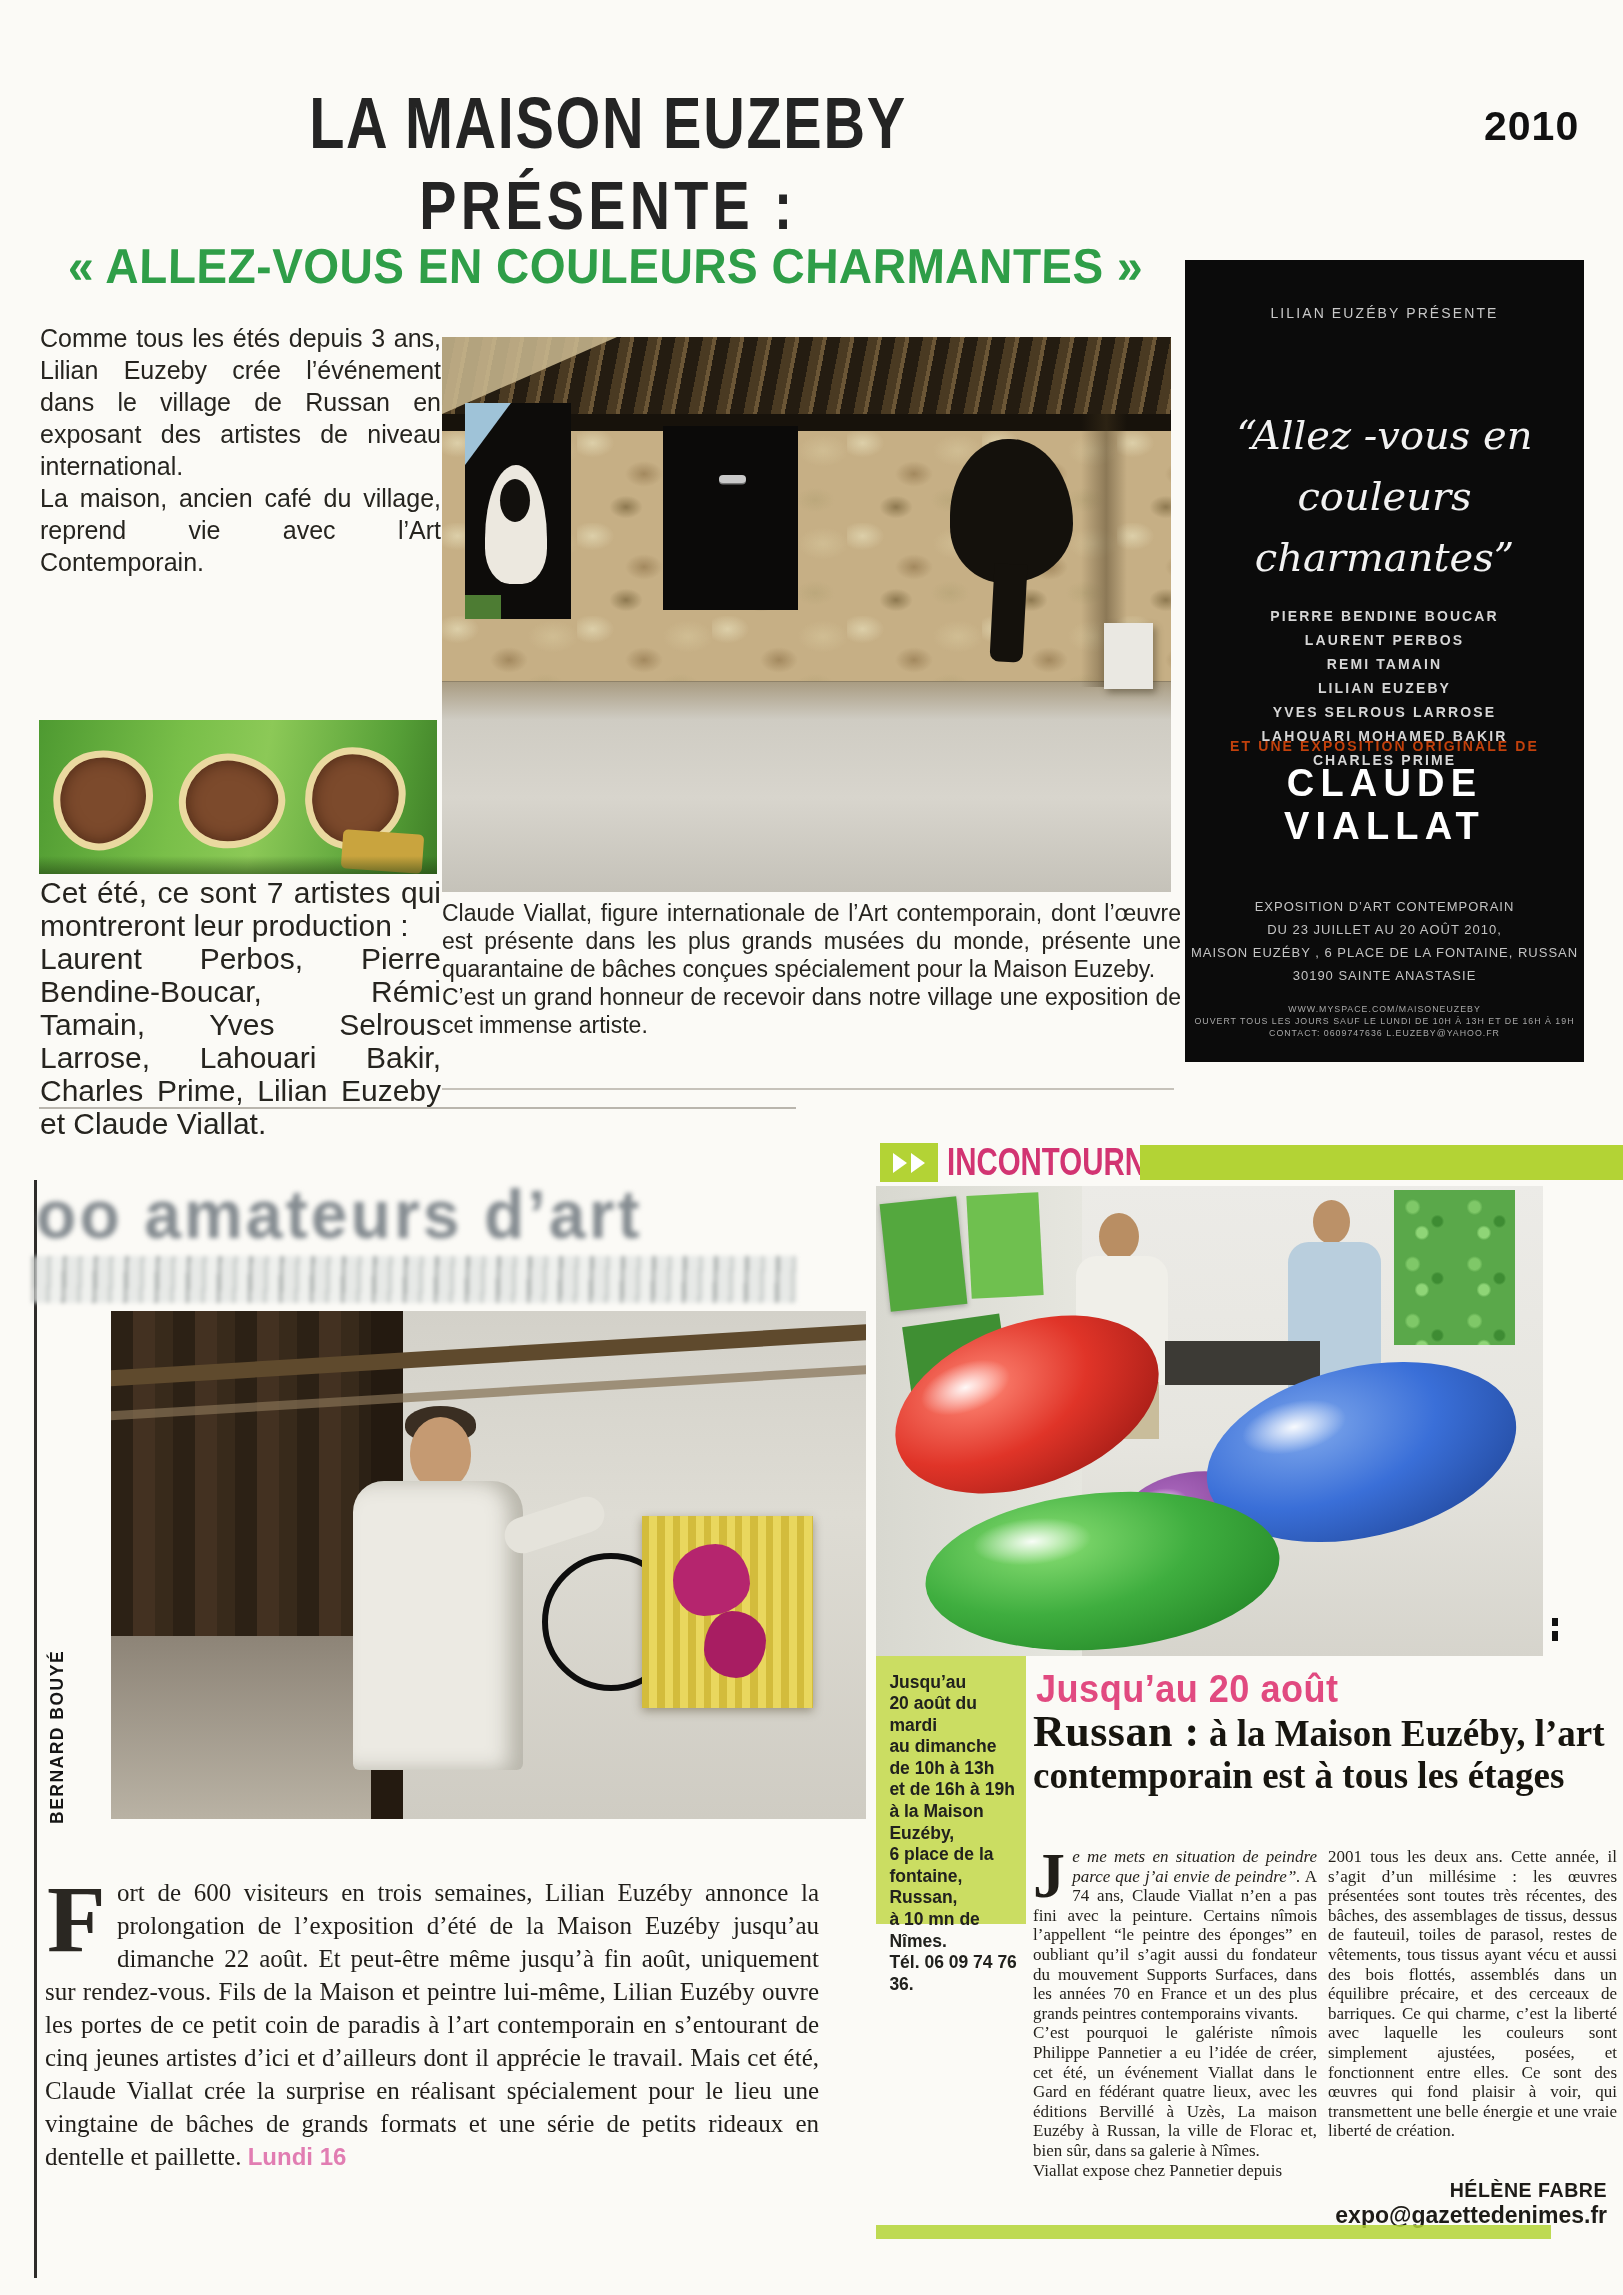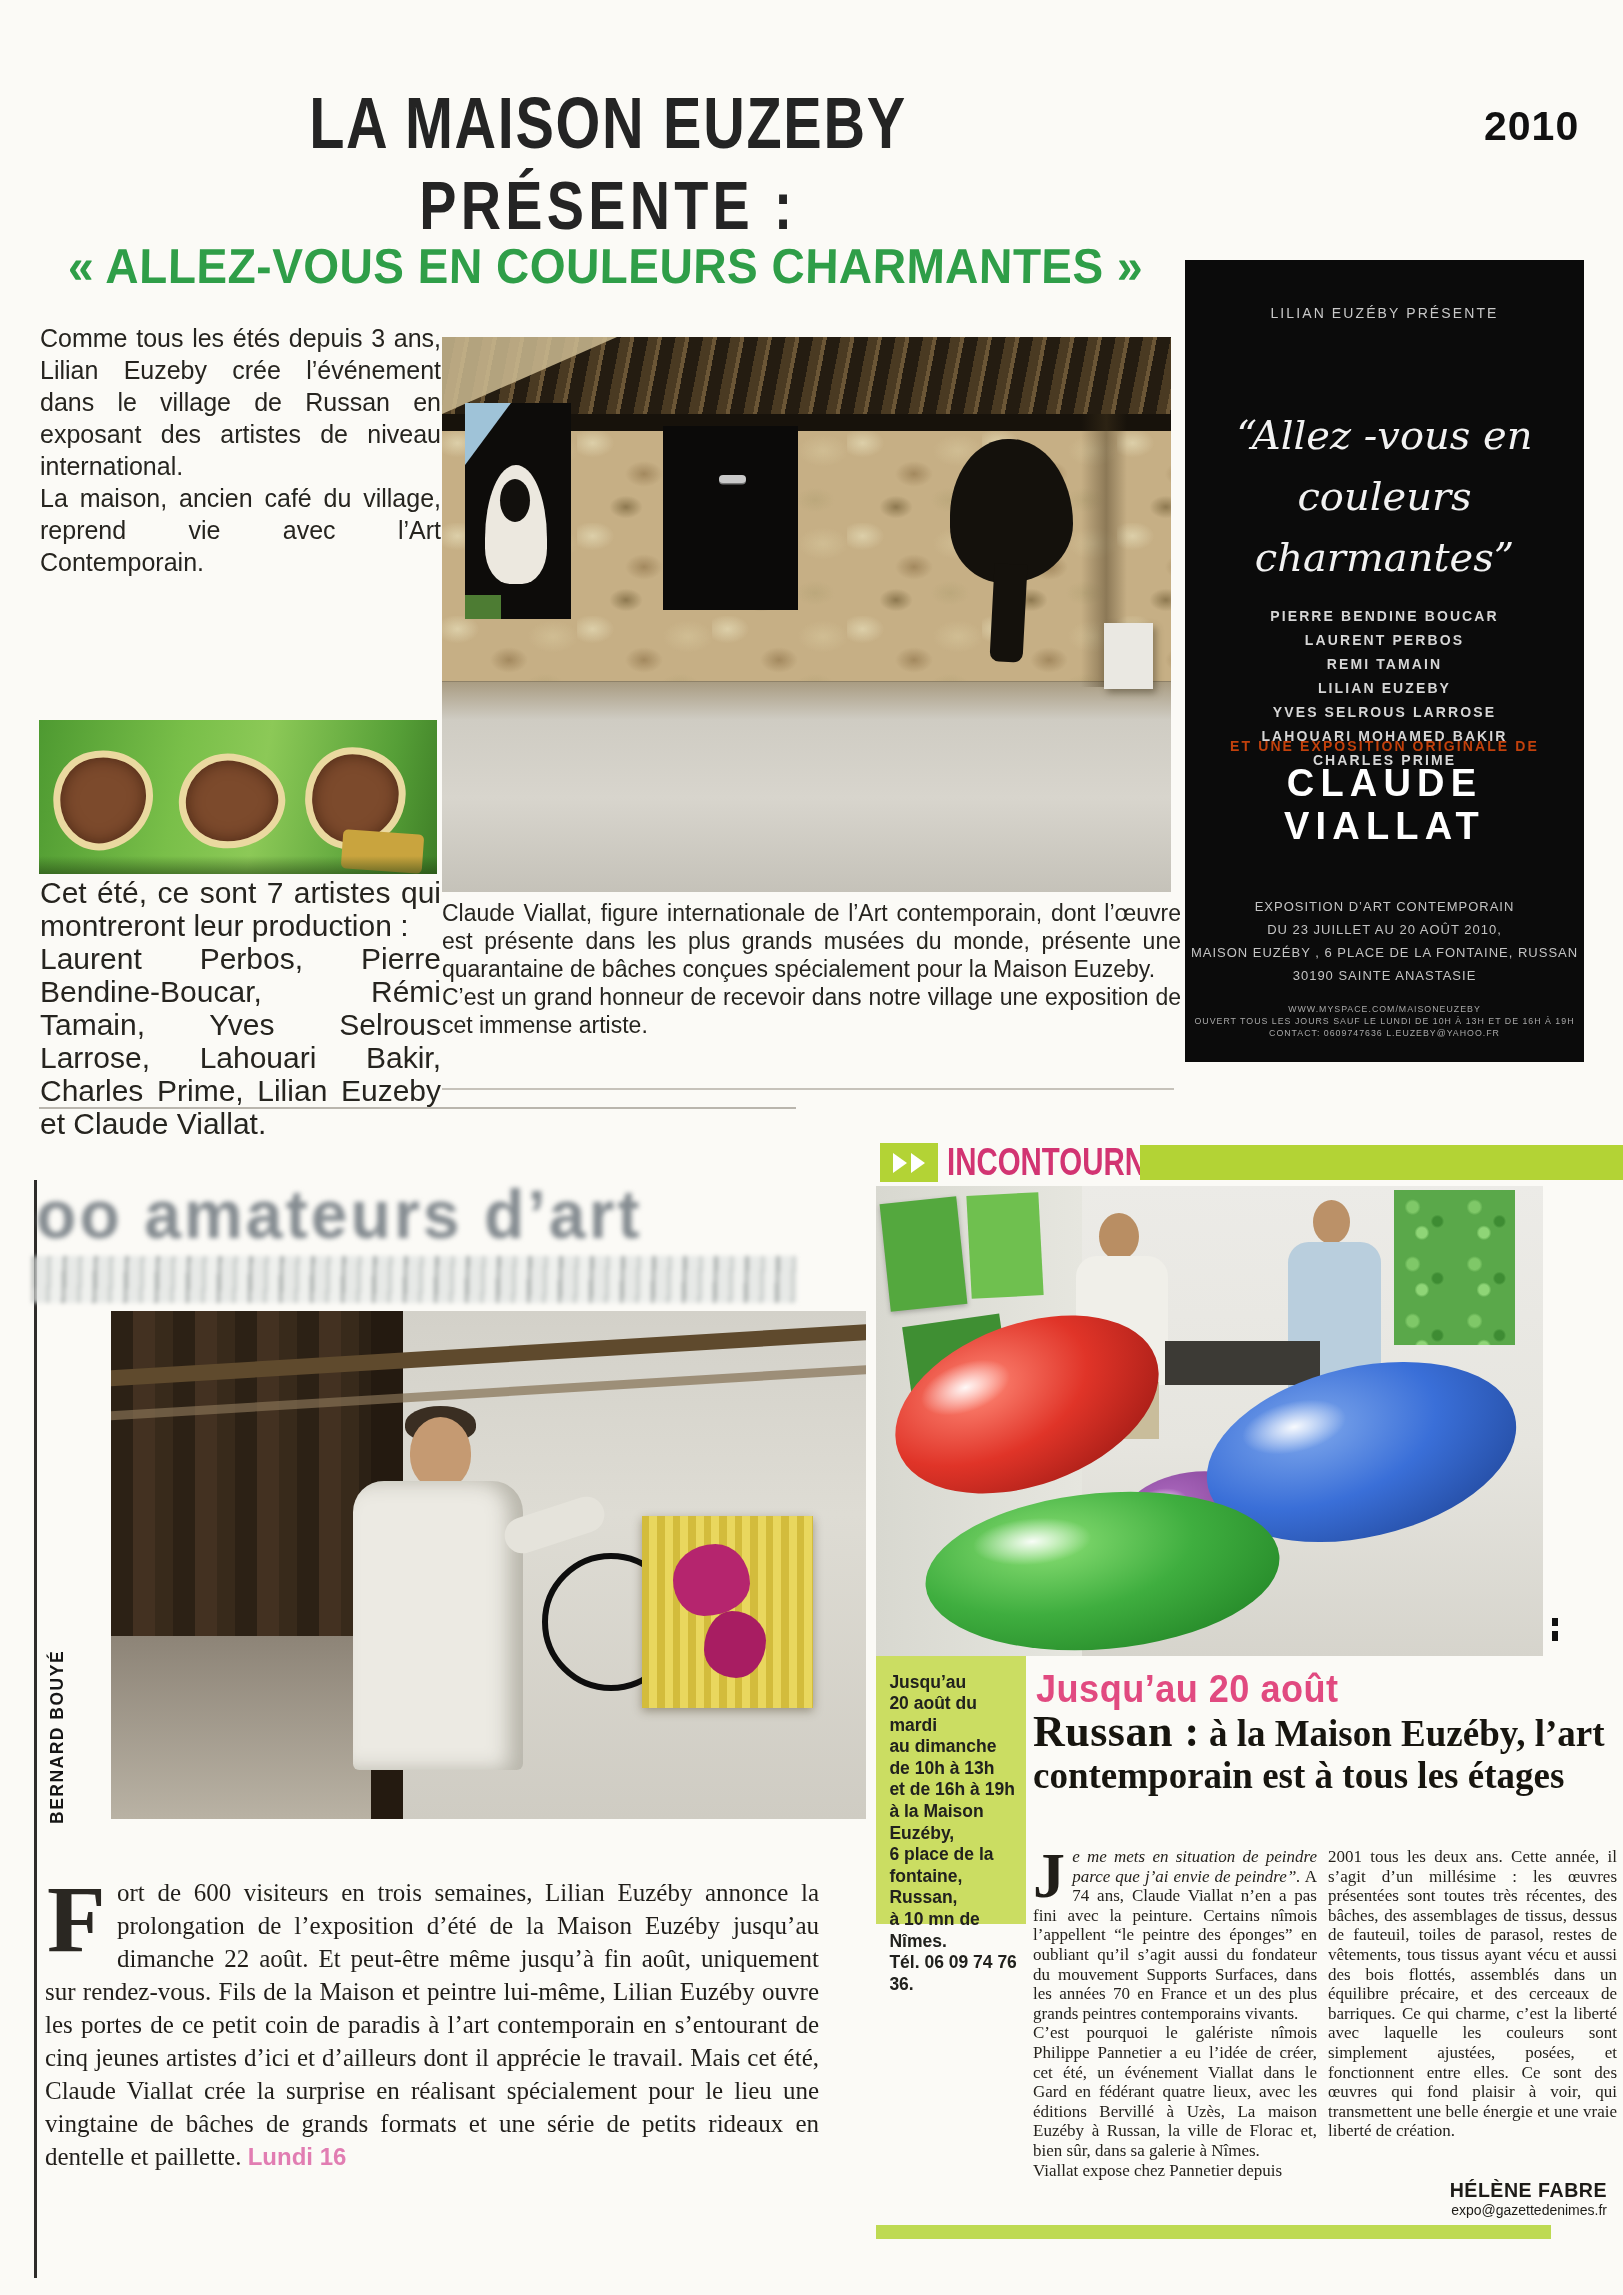--- a/index.html
+++ b/index.html
@@ -209,21 +209,21 @@
     line-height:19.6px; text-align:justify; color:#25221d; }
   .col p { margin:0; }
   .col1 { left:1033px; width:284px; }
   .col2 { left:1328px; width:289px; }
   .col1 .dropcap { float:left; font-size:64px; line-height:52px; font-weight:bold;
     padding:3.1px 7.2px 0 0; color:#211e19; }
   .col .q { font-style:italic; }
 
   .byline { left:1319px; top:2179px; width:288px; text-align:right; color:#1d1b17; }
   .byline-name { font-size:19.6px; font-weight:bold; letter-spacing:0.5px; }
-  .byline-email { font-size:14px; font-weight:normal; }
+  .byline-email { font-size:23px; font-weight:bold; }
   .strip-bottom { left:876px; top:2225px; width:675px; height:14px; background:#b3d335; opacity:.85; }
 </style>
 </head>
 <body>
 
 <div id="page">
 
   <div class="abs year">2010</div>
   <div class="abs main-title">LA MAISON EUZEBY</div>
   <div class="abs main-sub">PRÉSENTE :</div>

